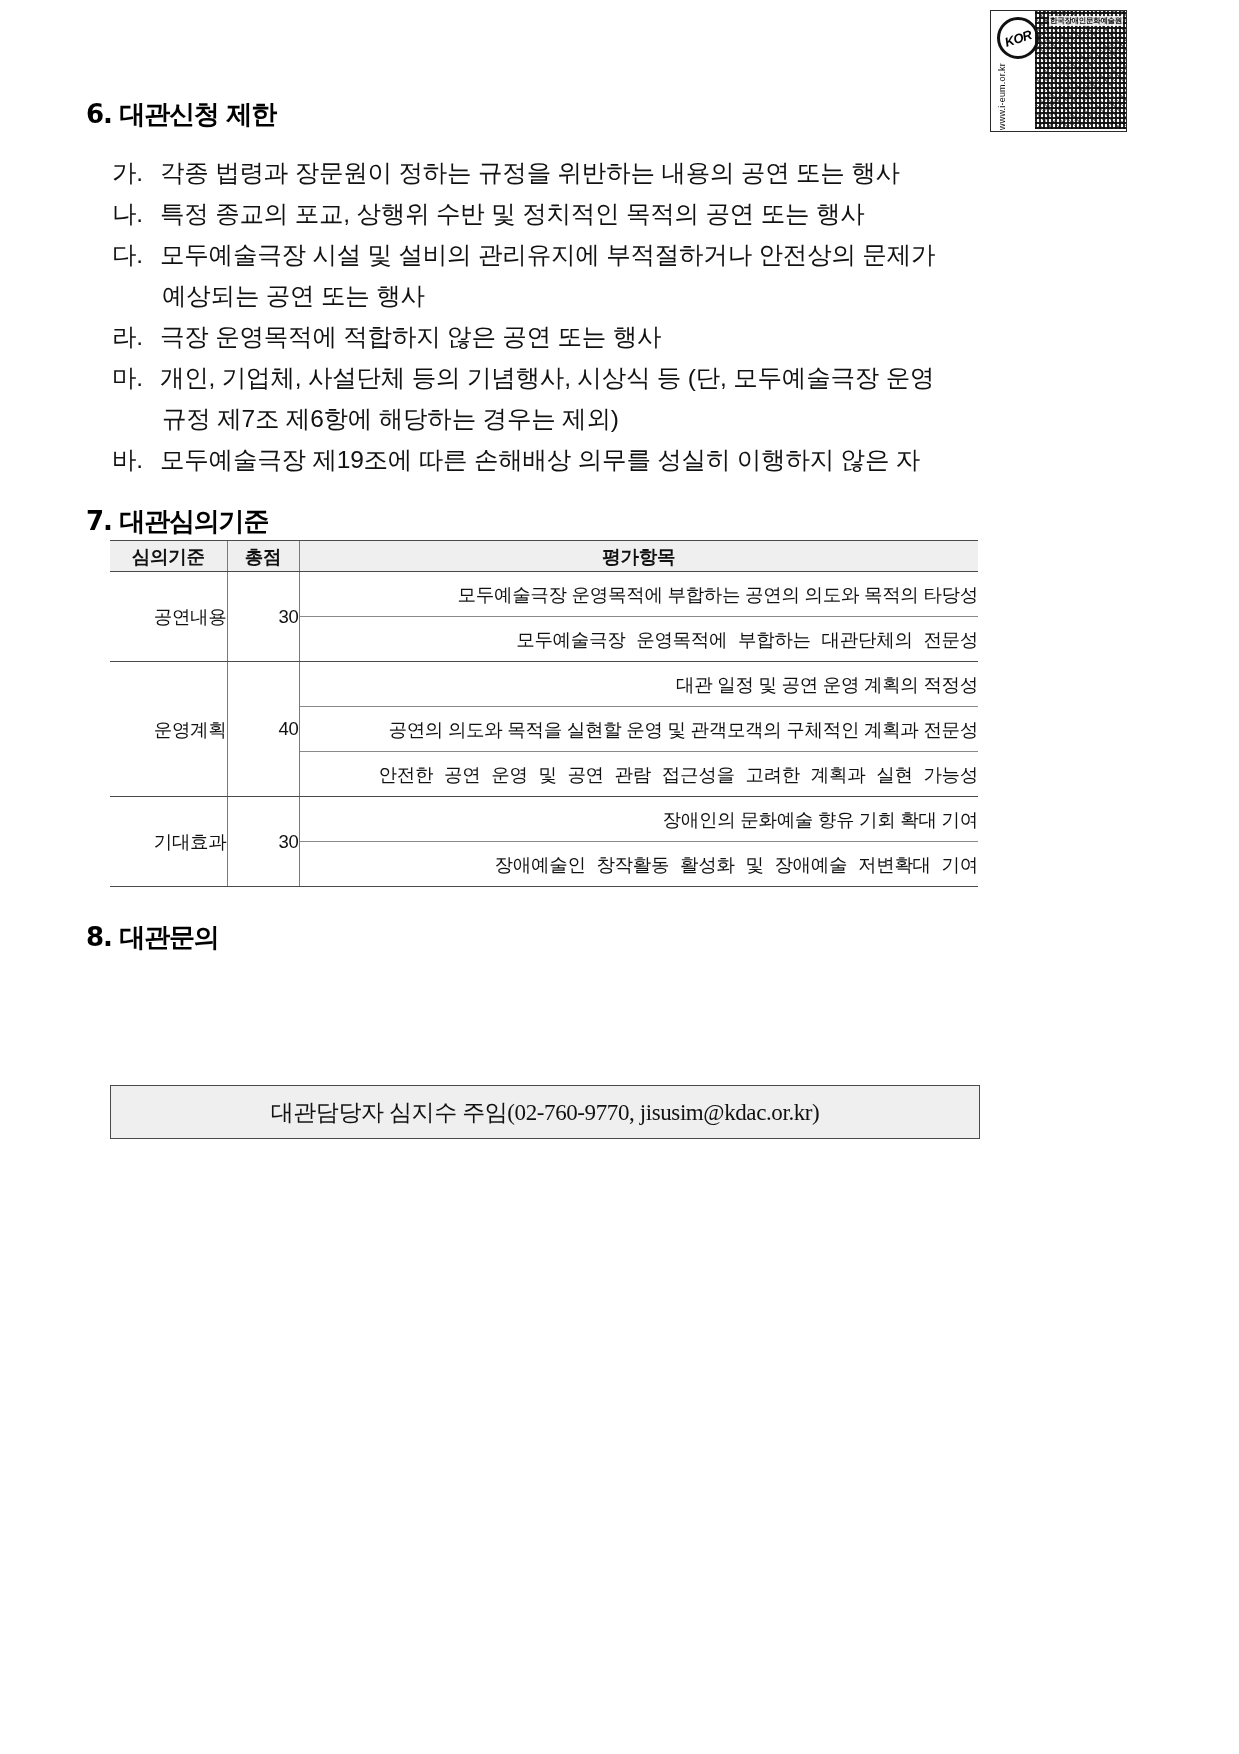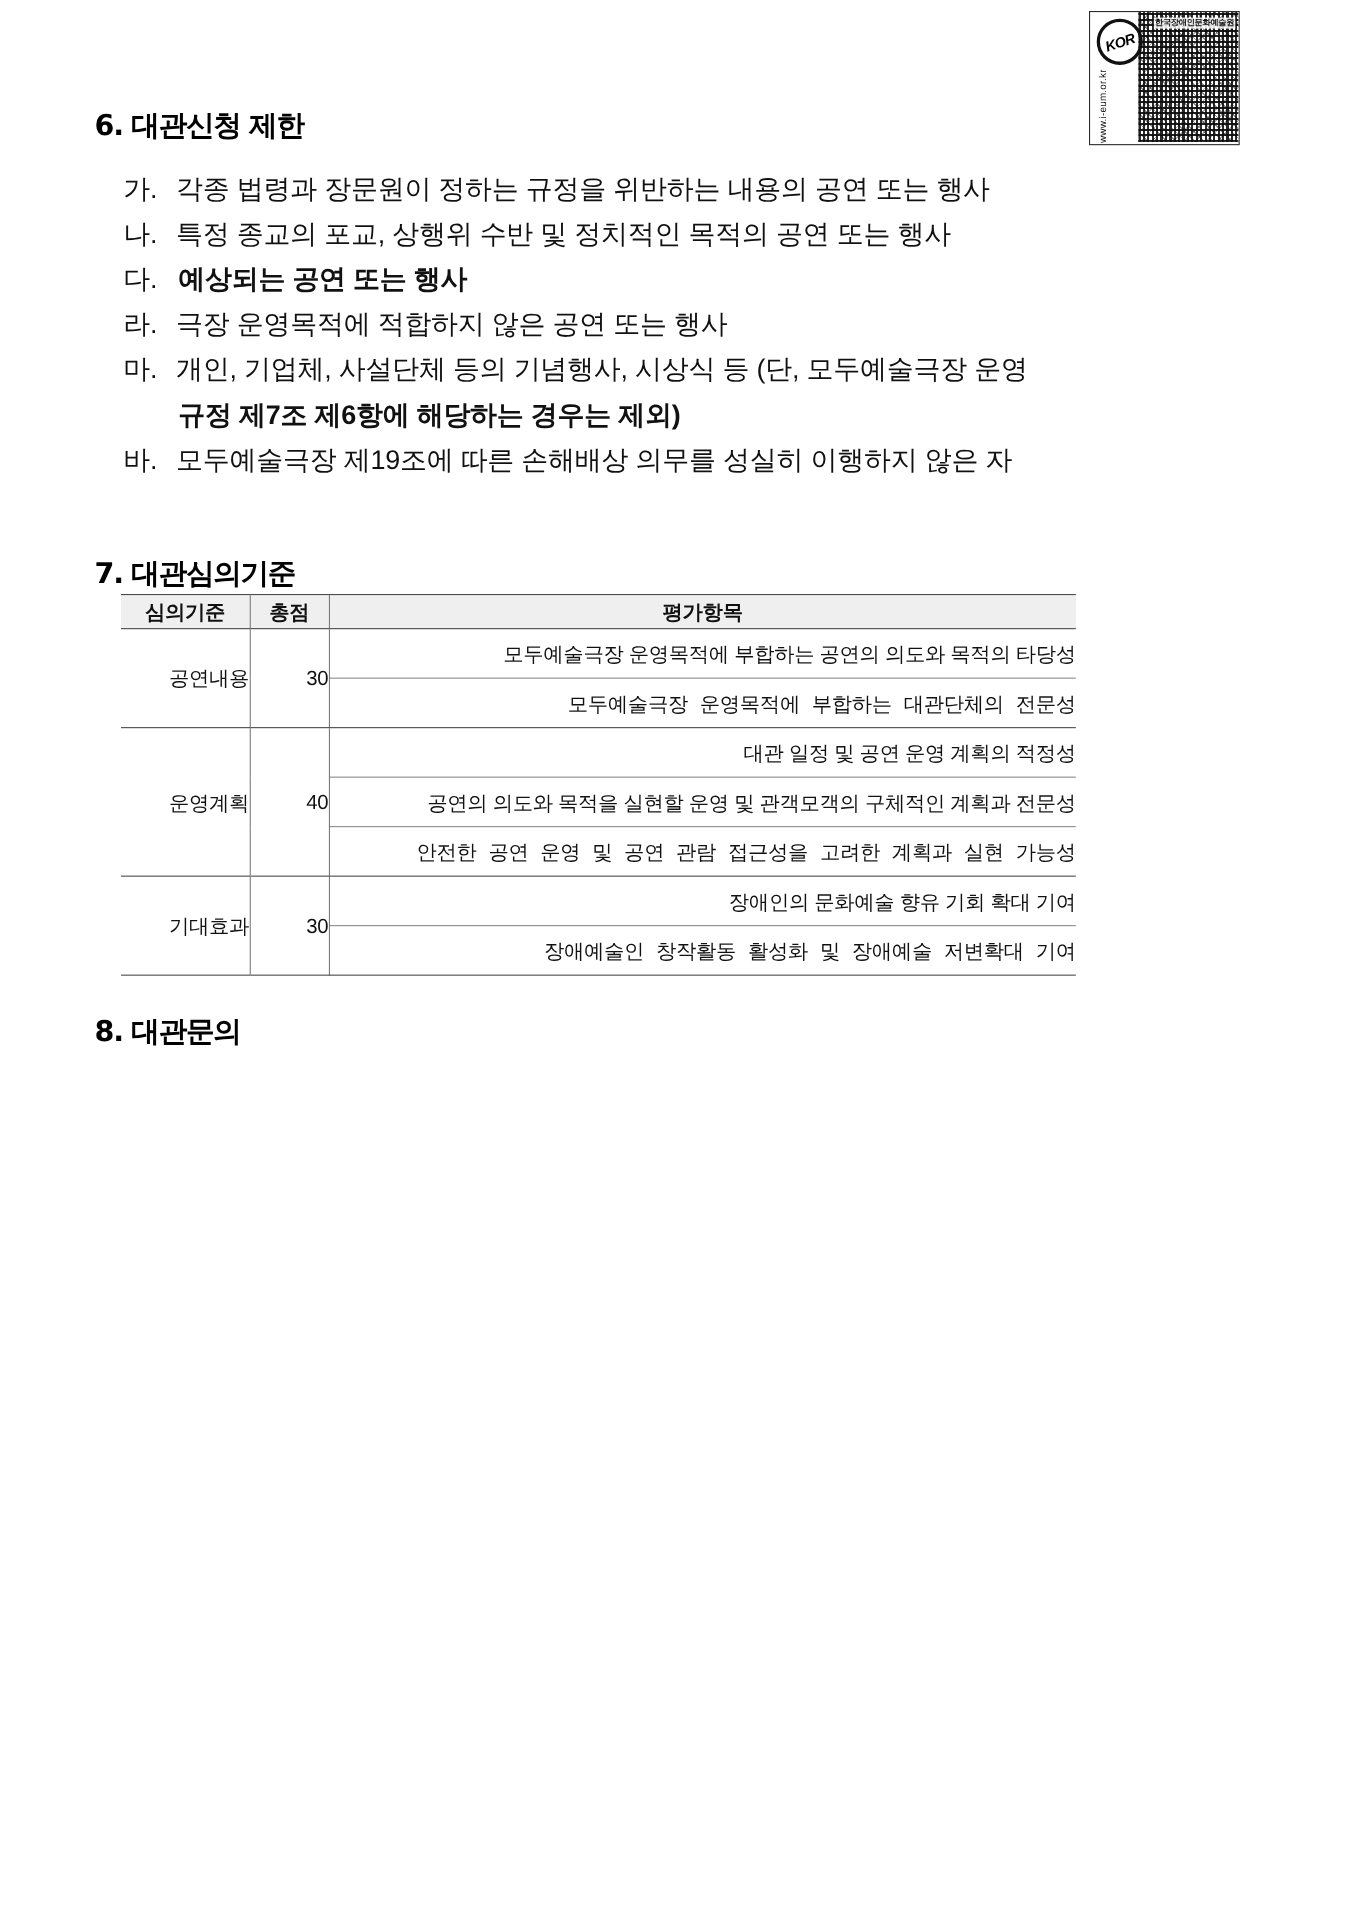--- a/index.html
+++ b/index.html
@@ -136,21 +136,20 @@
   .restriction-item .marker {
     width: 48px;
     flex: 0 0 48px;
   }
   .restriction-item .body {
     flex: 1 1 auto;
   }
   .restriction-item .body .line2 {
     display: block;
     padding-left: 2px;
-    font-weight: bold;
   }
 
   
   .criteria-table {
     position: absolute;
     left: 110px;
     top: 540px;
     width: 868px;
     border-collapse: collapse;
     table-layout: fixed;
@@ -244,20 +243,21 @@
       <span class="marker">가.</span>
       <span class="body"><span class="line1">각종 법령과 장문원이 정하는 규정을 위반하는 내용의 공연 또는 행사</span></span>
     </div>
     <div class="restriction-item">
       <span class="marker">나.</span>
       <span class="body"><span class="line1">특정 종교의 포교, 상행위 수반 및 정치적인 목적의 공연 또는 행사</span></span>
     </div>
     <div class="restriction-item">
       <span class="marker">다.</span>
       <span class="body">
+        <span class="line1">모두예술극장 시설 및 설비의 관리유지에 부적절하거나 안전상의 문제가</span>
         <span class="line2">예상되는 공연 또는 행사</span>
       </span>
     </div>
     <div class="restriction-item">
       <span class="marker">라.</span>
       <span class="body"><span class="line1">극장 운영목적에 적합하지 않은 공연 또는 행사</span></span>
     </div>
     <div class="restriction-item">
       <span class="marker">마.</span>
       <span class="body">
@@ -315,14 +315,17 @@
         <td class="cell-item">장애인의 문화예술 향유 기회 확대 기여</td>
       </tr>
       <tr class="group-end">
         <td class="cell-item">장애예술인 창작활동 활성화 및 장애예술 저변확대 기여</td>
       </tr>
     </tbody>
   </table>
 
   <div class="section-heading" id="heading-8">8. 대관문의</div>
 
+  <div class="contact-box">
+    <span class="contact-text">대관담당자 심지수 주임(02-760-9770, jisusim@kdac.or.kr)</span>
+  </div>
 
 </div>
 
 </body></html>

